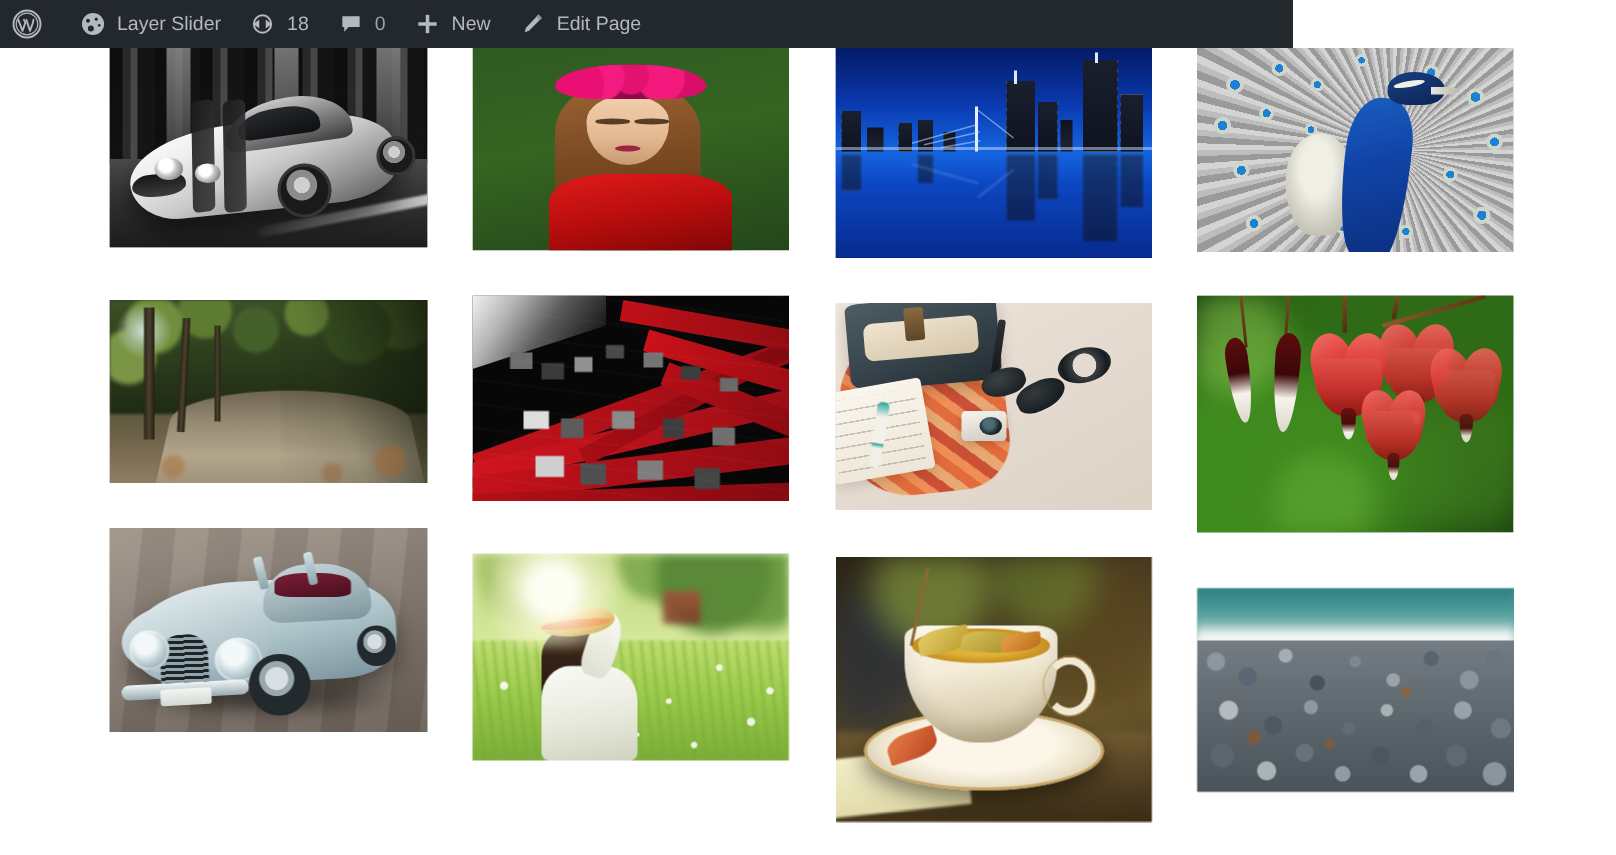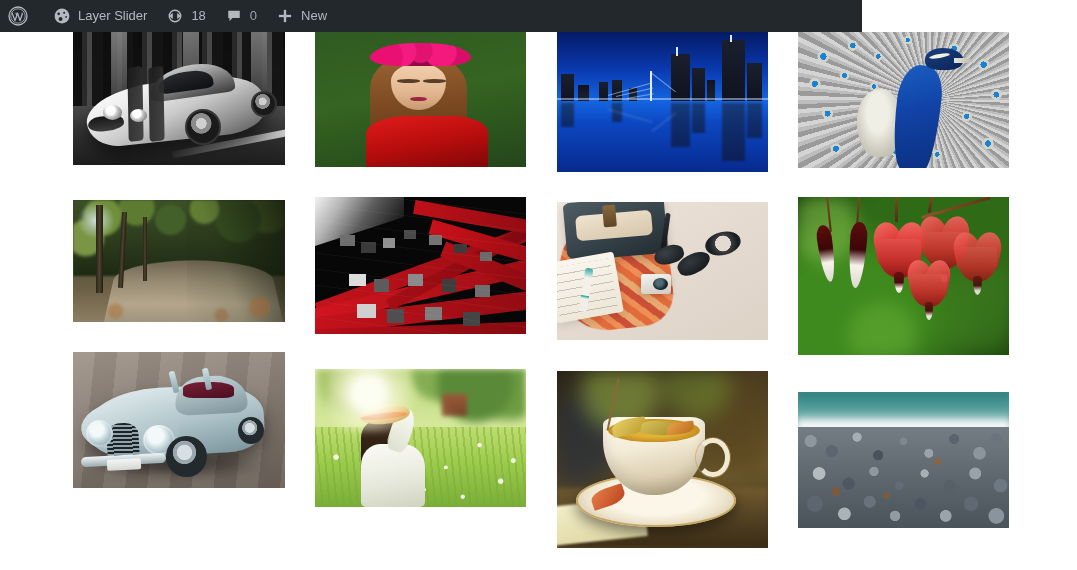--- a/index.html
+++ b/index.html
@@ -528,20 +528,29 @@
   <a class="ab-item" href="#">
     <span class="ab-ico">
       <svg width="18" height="18" viewBox="0 0 20 20">
         <rect x="8.7" y="3.2" width="2.6" height="13.6" fill="#b4b9be"></rect>
         <rect x="3.2" y="8.7" width="13.6" height="2.6" fill="#b4b9be"></rect>
       </svg>
     </span>
     <span class="ab-label">New</span>
   </a>
 
+  <a class="ab-item" href="#">
+    <span class="ab-ico">
+      <svg width="18" height="18" viewBox="0 0 20 20">
+        <path d="M14.4 3.0 L16.9 5.5 L7.4 15.0 L4.2 16.2 L5.2 12.8 Z" fill="#b4b9be"></path>
+        <path d="M14.4 3.0 L16.9 5.5 L15.4 7.0 L12.9 4.5 Z" fill="#8d9296"></path>
+      </svg>
+    </span>
+    <span class="ab-label">Edit Page</span>
+  </a>
 </div>
 
 <div id="gallery">
 
   <div class="gcol" style="left:73px; width:212px;">
 
     <a class="tile" href="#" style="left:0; top:0; width:212px; height:133px; position:absolute;">
       <span class="ph im-car1">
         <i class="car1-bld"></i>
         <i class="car1-pillar" style="left:18%;"></i>

